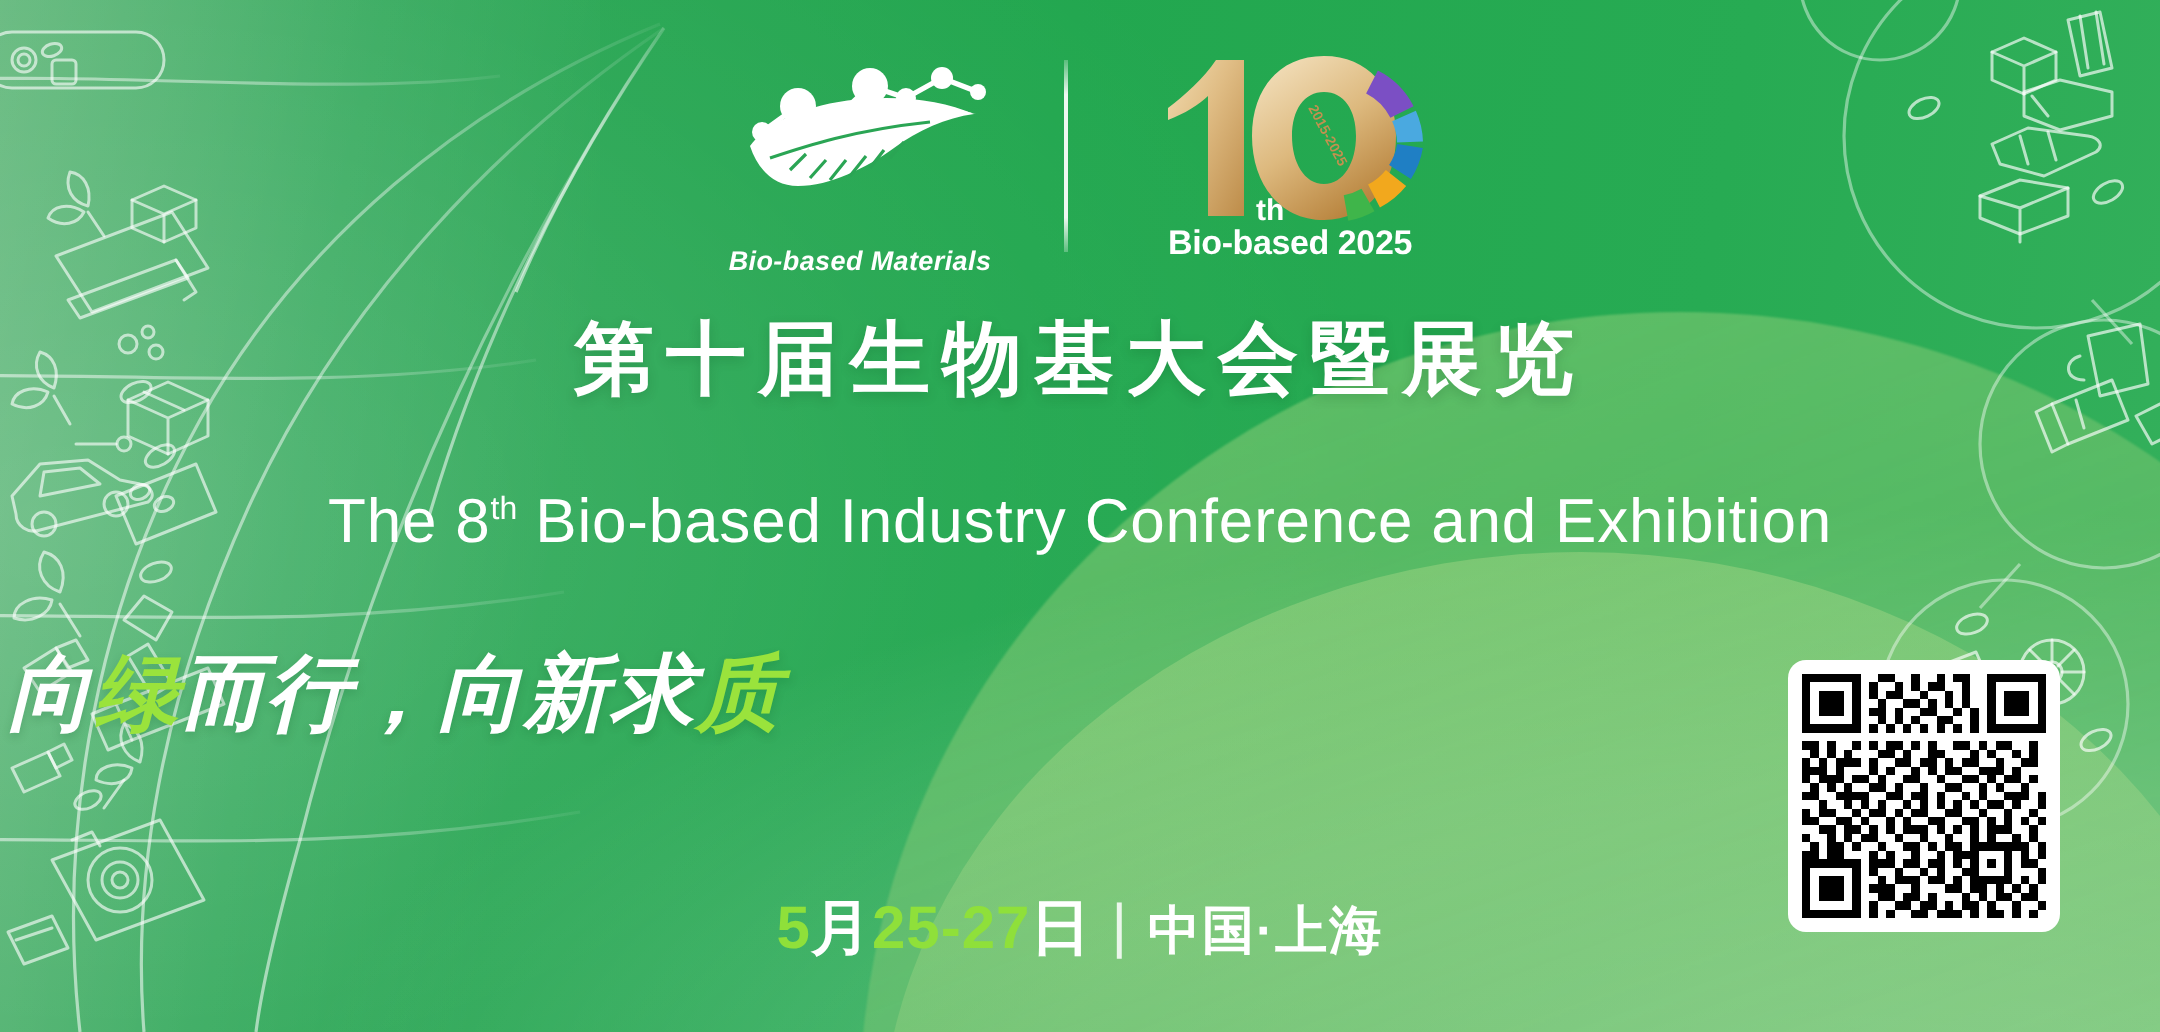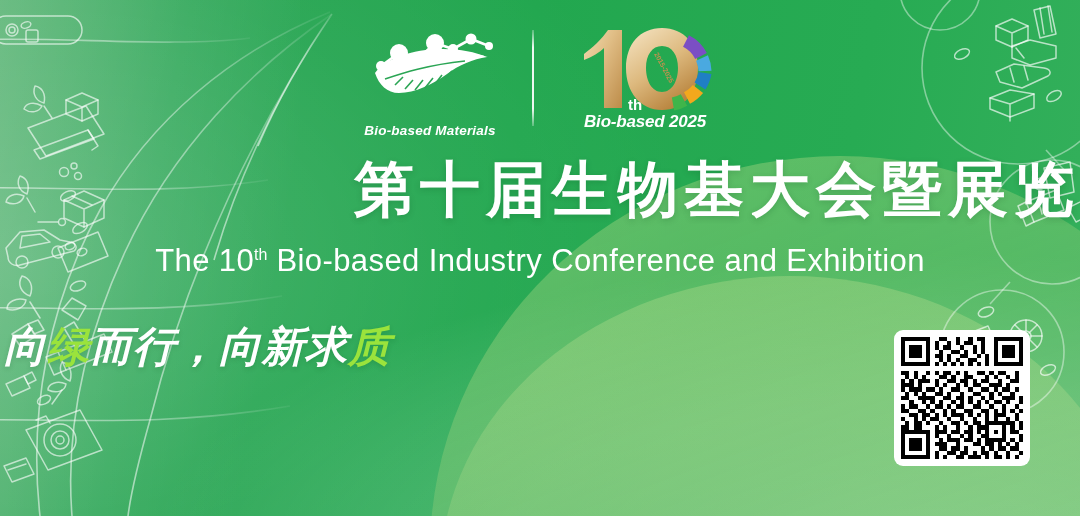--- a/index.html
+++ b/index.html
@@ -40,26 +40,26 @@
     color:#ffffff;font-size:13.5px;font-weight:bold;font-style:italic;
     letter-spacing:0.2px;margin-top:18px;white-space:nowrap;
   }
   .divider{
     width:2px;height:96px;margin:0 26px 0 22px;
     background:linear-gradient(180deg,rgba(255,255,255,0.25),rgba(255,255,255,0.92) 18%,rgba(255,255,255,0.92) 82%,rgba(255,255,255,0.25));
   }
   .logo-right{display:flex;flex-direction:column;align-items:center;width:170px;}
   .logo-right .mark{width:150px;height:90px;margin-bottom:-2px;}
   .logo-right .cap{
-    color:#ffffff;font-size:17px;font-weight:bold;letter-spacing:-0.2px;white-space:nowrap;font-style:italic;
+    color:#ffffff;font-size:17px;font-weight:bold;letter-spacing:-0.2px;white-space:nowrap;
   }
   
   .title-cn{
-    position:absolute;left:0;right:0;top:160px;text-align:right;
-    color:#ffffff;font-size:60px;font-weight:bold;letter-spacing:6px;
+    position:absolute;left:0;right:0;top:160px;text-align:center;
+    color:#ffffff;font-size:40px;font-weight:bold;letter-spacing:6px;
     line-height:1;text-shadow:0 2px 6px rgba(0,60,20,0.18);
   }
   .title-en{
     position:absolute;left:0;right:0;top:245px;text-align:center;
     color:#ffffff;font-size:31px;font-weight:400;letter-spacing:0.4px;line-height:1;
   }
   .title-en sup{font-size:16px;vertical-align:super;letter-spacing:0;}
   
   .slogan{
     position:absolute;left:4px;right:0;top:326px;text-align:left;
@@ -320,25 +320,26 @@
         </g>
 
         <text x="58" y="86" fill="#ffffff" font-size="15" font-weight="bold" font-family="Liberation Sans, sans-serif">th</text>
       </svg>
       <div class="cap">Bio-based 2025</div>
     </div>
   </div>
 
   <div class="title-cn">第十届生物基大会暨展览</div>
 
-  <div class="title-en"><span>The 10</span><sup>th</sup><span> Bio-based Industry Conference and Exhibition</span></div>
+  <div class="title-en"><span>The 8</span><sup>th</sup><span> Bio-based Industry Conference and Exhibition</span></div>
 
   <div class="slogan"><span>向</span><span class="hl">绿</span><span>而行，向新求</span><span class="hl">质</span></div>
 
 
+  <div class="datebar"><span class="num">5</span><span>月</span><span class="num">25-27</span><span>日</span><span class="sep">|</span><span class="loc">中国·上海</span></div>
 
   <div class="qrbox">
     <div class="qr">
       <svg viewBox="0 0 29 29" xmlns="http://www.w3.org/2000/svg" shape-rendering="crispEdges">
         <rect width="29" height="29" fill="#ffffff"></rect>
         <g fill="#000000">
 
           <rect x="0" y="0" width="7" height="1"></rect>
             <rect x="0" y="6" width="7" height="1"></rect>
           <rect x="0" y="0" width="1" height="7"></rect>

